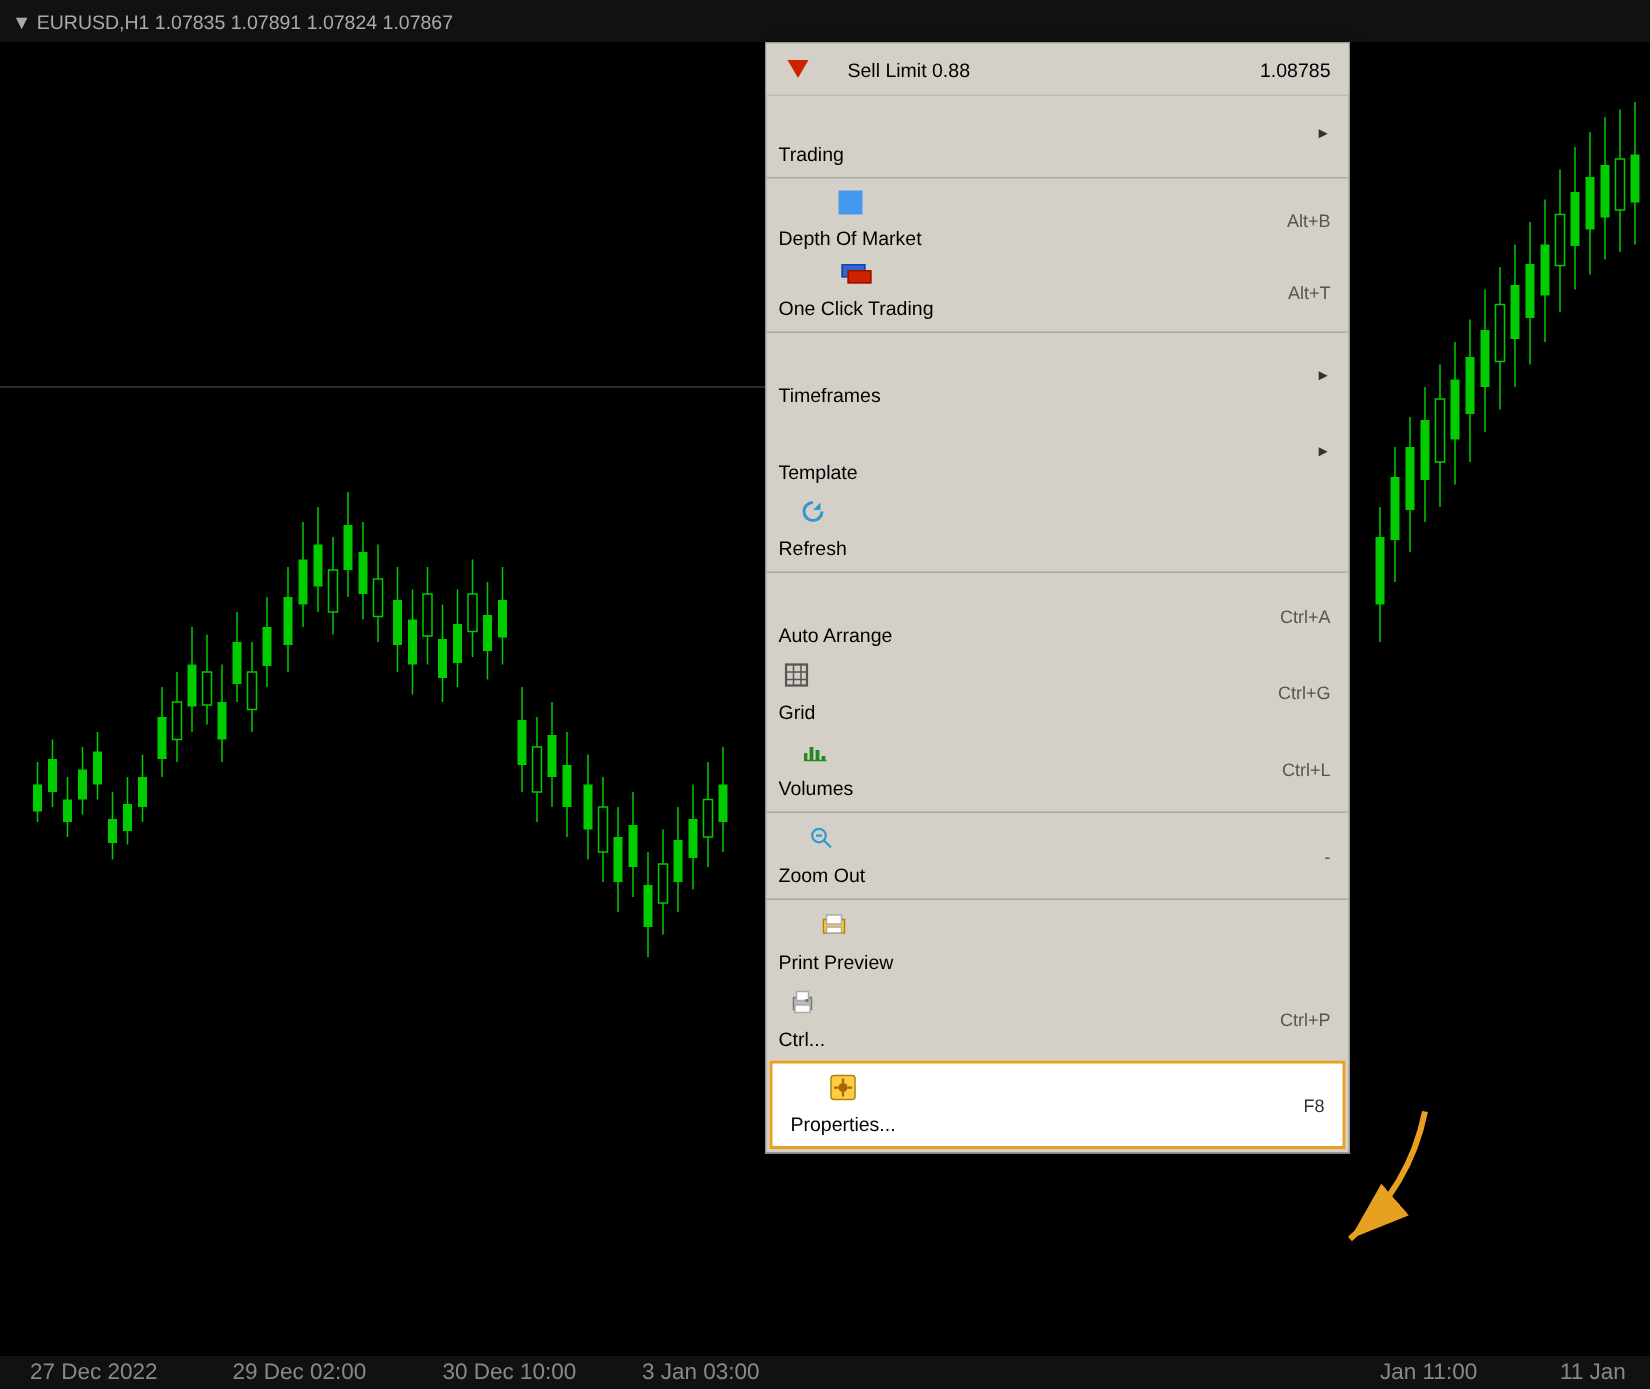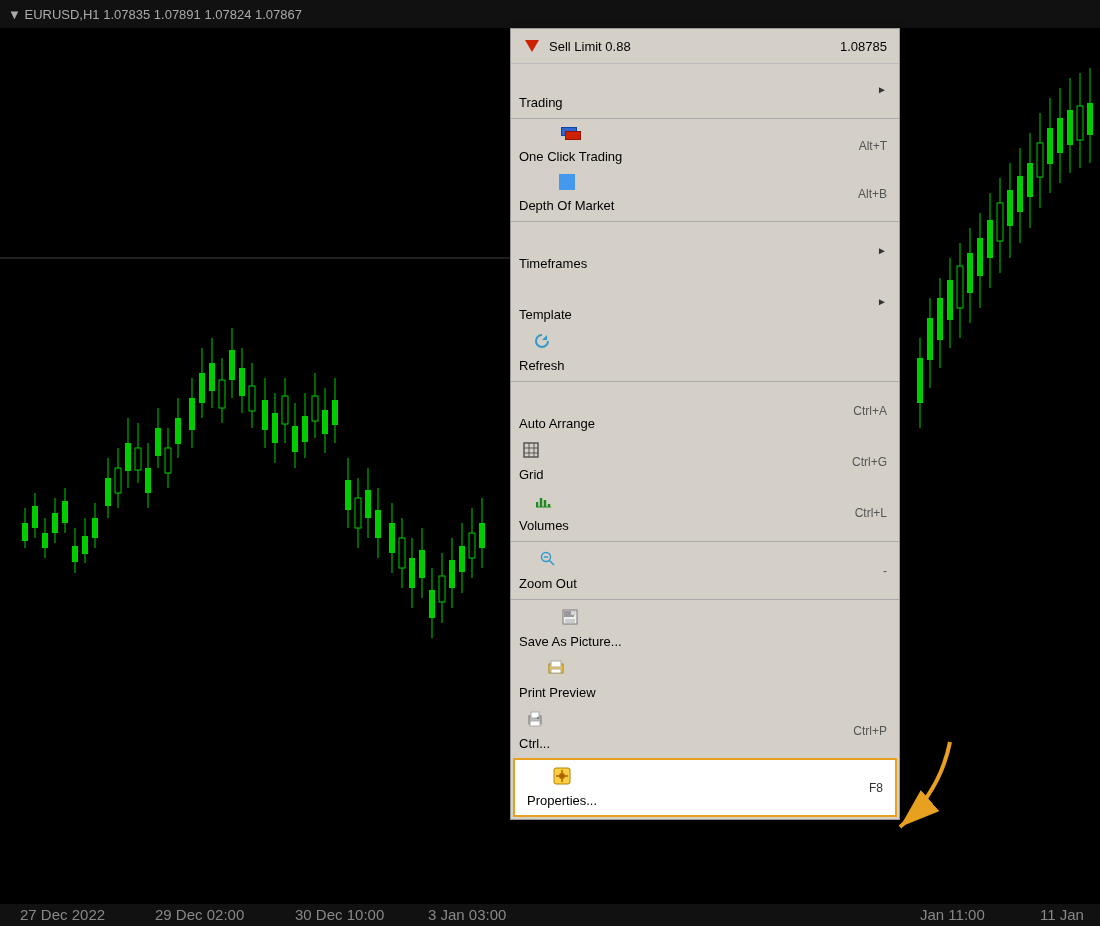--- a/index.html
+++ b/index.html
@@ -128,21 +128,21 @@
       border-bottom: 1px solid #bbb;
       padding: 8px 12px;
       display: flex;
       align-items: center;
       justify-content: space-between;
     }
 
     .sell-limit-left {
       display: flex;
       align-items: center;
-      gap: 8px;
+      gap: 24px;
     }
 
     .sell-arrow-icon {
       width: 18px;
       height: 18px;
       display: inline-flex;
       align-items: center;
       justify-content: center;
     }
 
@@ -440,45 +440,45 @@
       <div class="icon-box"></div>
       <span>Trading</span>
     </div>
     <span class="menu-arrow">►</span>
   </div>
 
   <div class="menu-separator"></div>
 
   <div class="menu-item has-shortcut">
     <div class="menu-item-left">
+      <div class="icon-box dom-icon">
+        <div class="dom-icon-cell"></div>
+        <div class="dom-icon-cell"></div>
+        <div class="dom-icon-cell"></div>
+        <div class="dom-icon-cell"></div>
+        <div class="dom-icon-cell"></div>
+        <div class="dom-icon-cell"></div>
+        <div class="dom-icon-cell"></div>
+        <div class="dom-icon-cell"></div>
+        <div class="dom-icon-cell"></div>
+      </div>
+      <span>Depth Of Market</span>
+    </div>
+    <span class="menu-shortcut">Alt+B</span>
+  </div>
+
+  <div class="menu-item has-shortcut">
+    <div class="menu-item-left">
       <div class="icon-box" style="position:relative;width:20px;height:14px;">
         <div style="position:absolute;top:0;left:0;width:16px;height:9px;background:#3366cc;border:1px solid #1144aa;"></div>
         <div style="position:absolute;top:4px;left:4px;width:16px;height:9px;background:#cc2200;border:1px solid #991100;"></div>
       </div>
       <span>One Click Trading</span>
     </div>
     <span class="menu-shortcut">Alt+T</span>
-  </div>
-
-  <div class="menu-item has-shortcut">
-    <div class="menu-item-left">
-      <div class="icon-box dom-icon">
-        <div class="dom-icon-cell"></div>
-        <div class="dom-icon-cell"></div>
-        <div class="dom-icon-cell"></div>
-        <div class="dom-icon-cell"></div>
-        <div class="dom-icon-cell"></div>
-        <div class="dom-icon-cell"></div>
-        <div class="dom-icon-cell"></div>
-        <div class="dom-icon-cell"></div>
-        <div class="dom-icon-cell"></div>
-      </div>
-      <span>Depth Of Market</span>
-    </div>
-    <span class="menu-shortcut">Alt+B</span>
   </div>
 
   <div class="menu-separator"></div>
 
   <div class="menu-item has-shortcut">
     <div class="menu-item-left">
       <div class="icon-box"></div>
       <span>Timeframes</span>
     </div>
     <span class="menu-arrow">►</span>
@@ -558,33 +558,20 @@
           <line x1="9.5" y1="9.5" x2="14" y2="14" stroke="#3399cc" stroke-width="1.5"></line>
         </svg>
       </div>
       <span>Zoom Out</span>
     </div>
     <span class="menu-shortcut">-</span>
   </div>
 
   <div class="menu-separator"></div>
 
-  <div class="menu-item">
-    <div class="menu-item-left">
-      <div class="icon-box">
-        <svg width="16" height="16" viewBox="0 0 16 16">
-          <rect x="1" y="1" width="14" height="14" fill="#eee" stroke="#777" stroke-width="1"></rect>
-          <rect x="2" y="2" width="10" height="6" fill="#999"></rect>
-          <rect x="3" y="10" width="10" height="4" fill="#ccc"></rect>
-          <rect x="9" y="2" width="4" height="4" fill="#ddd" stroke="#aaa" stroke-width="0.5"></rect>
-        </svg>
-      </div>
-      <span>Save As Picture...</span>
-    </div>
-  </div>
 
   <div class="menu-item">
     <div class="menu-item-left">
       <div class="icon-box">
         <svg width="18" height="16" viewBox="0 0 18 16">
           <rect x="1" y="4" width="14" height="9" fill="#ffcc44" stroke="#aa8800" stroke-width="1"></rect>
           <rect x="3" y="1" width="10" height="6" fill="#fff" stroke="#aaa" stroke-width="1"></rect>
           <rect x="3" y="9" width="10" height="4" fill="#fff" stroke="#aaa" stroke-width="1"></rect>
         </svg>
       </div>

